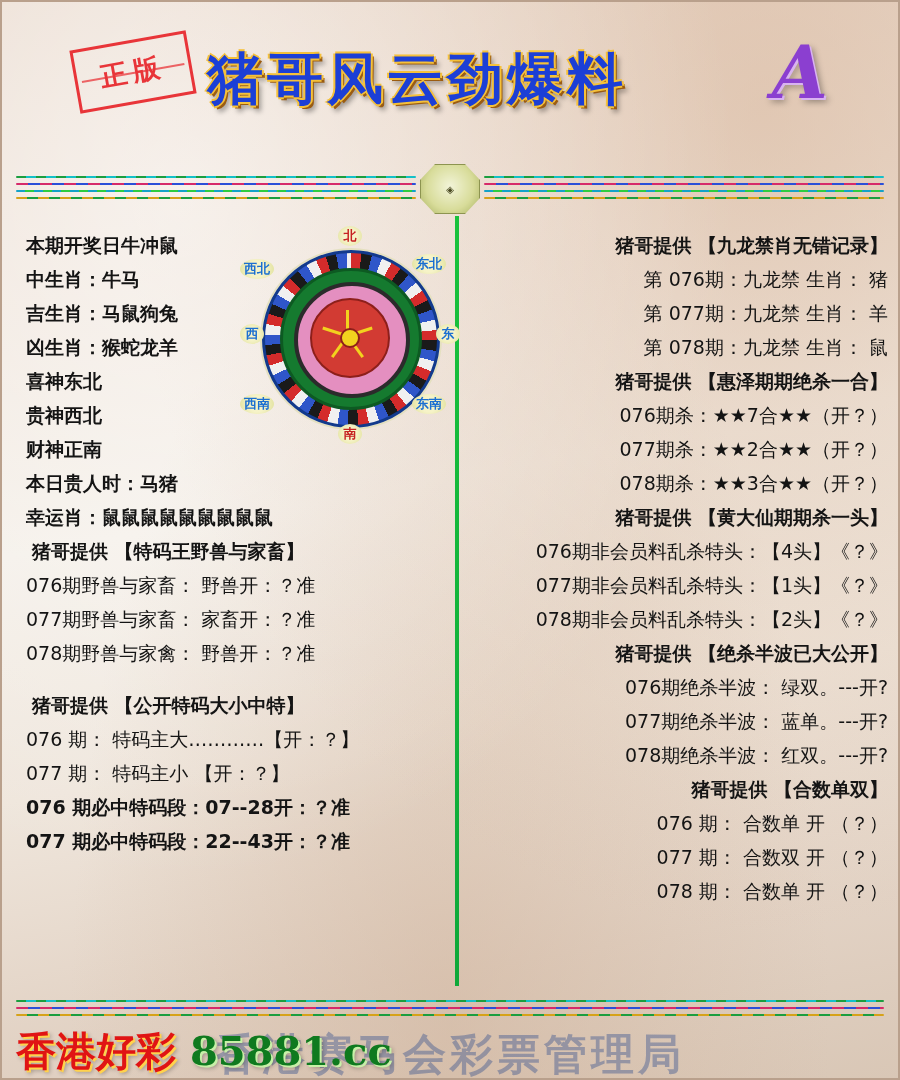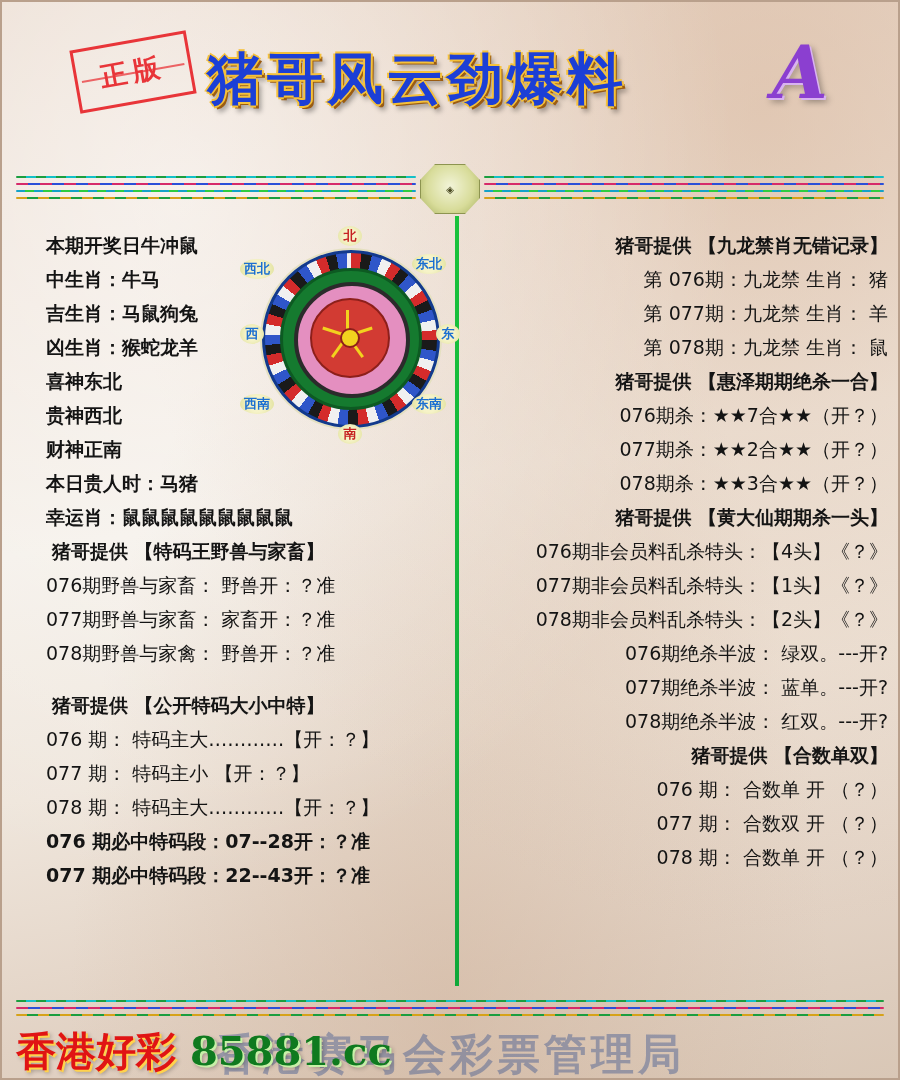--- a/index.html
+++ b/index.html
@@ -141,21 +141,20 @@
     top: 8px;
     font-size: 19px;
     color: #141414;
     font-family: "DejaVu Sans", sans-serif;
   }
   .col.left { left: 24px; width: 420px; }
   .col.right { left: 478px; width: 408px; text-align: right; }
   .row {
     line-height: 34px;
     white-space: nowrap;
-    margin-left: 20px;
   }
   .row.b { font-weight: bold; }
   .gap { height: 18px; }
   .ind { padding-left: 18px; }
   .ind2 { padding-left: 6px; }
   
   .wheel {
     position: absolute;
     left: 238px;
     top: 8px;
@@ -354,21 +353,20 @@
       <div class="row b ind2">猪哥提供 【特码王野兽与家畜】</div>
       <div class="row">076期野兽与家畜：    野兽开：？准</div>
       <div class="row">077期野兽与家畜：    家畜开：？准</div>
       <div class="row">078期野兽与家禽：    野兽开：？准</div>
 
       <div class="gap"></div>
 
       <div class="row b ind2">猪哥提供 【公开特码大小中特】</div>
       <div class="row">076 期：   特码主大…………【开：？】</div>
       <div class="row">077 期：   特码主小     【开：？】</div>
-      <div class="row">078 期：   特码主大…………【开：？】</div>
 
       <div class="row b">076 期必中特码段：07--28开：？准</div>
       <div class="row b">077 期必中特码段：22--43开：？准</div>
     </div>
 
     <div class="col right">
       <div class="row b ind">猪哥提供 【九龙禁肖无错记录】</div>
       <div class="row ind">第 076期：九龙禁 生肖： 猪</div>
       <div class="row ind">第 077期：九龙禁 生肖： 羊</div>
       <div class="row ind">第 078期：九龙禁 生肖： 鼠</div>
@@ -376,20 +374,21 @@
       <div class="row b ind">猪哥提供 【惠泽期期绝杀一合】</div>
       <div class="row">076期杀：★★7合★★（开？）</div>
       <div class="row">077期杀：★★2合★★（开？）</div>
       <div class="row">078期杀：★★3合★★（开？）</div>
 
       <div class="row b ind">猪哥提供 【黄大仙期期杀一头】</div>
       <div class="row">076期非会员料乱杀特头：【4头】《？》</div>
       <div class="row">077期非会员料乱杀特头：【1头】《？》</div>
       <div class="row">078期非会员料乱杀特头：【2头】《？》</div>
 
+      <div class="row b ind">猪哥提供 【绝杀半波已大公开】</div>
       <div class="row">076期绝杀半波：   绿双。---开?</div>
       <div class="row">077期绝杀半波：   蓝单。---开?</div>
       <div class="row">078期绝杀半波：   红双。---开?</div>
 
       <div class="row b ind">猪哥提供 【合数单双】</div>
       <div class="row">076 期：   合数单   开 （？）</div>
       <div class="row">077 期：   合数双   开 （？）</div>
       <div class="row">078 期：   合数单   开 （？）</div>
     </div>
   </div>

